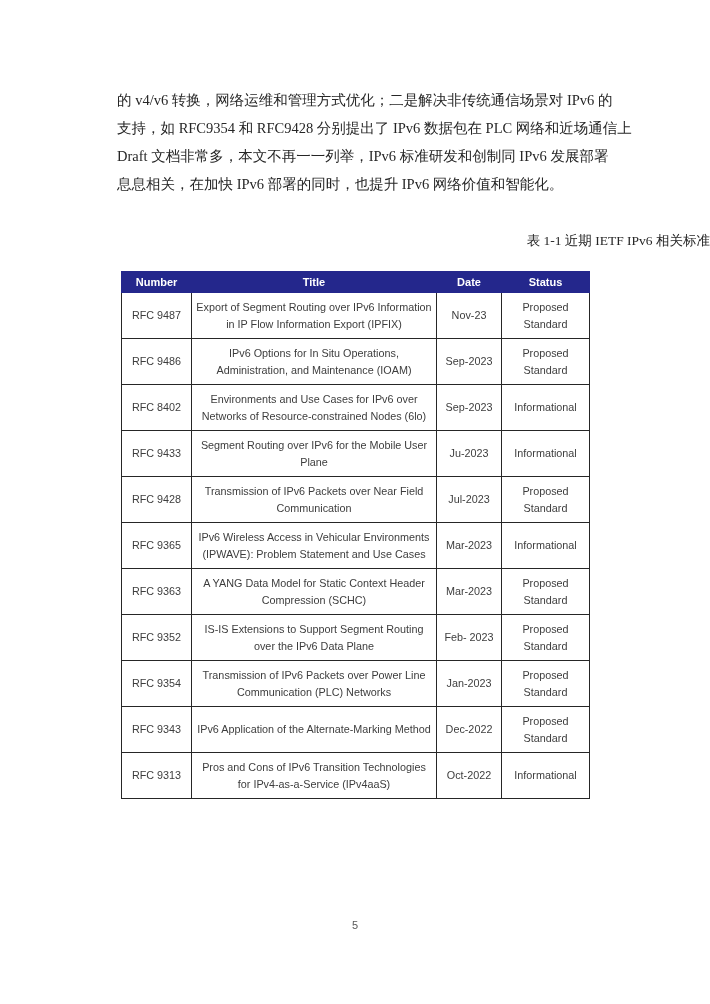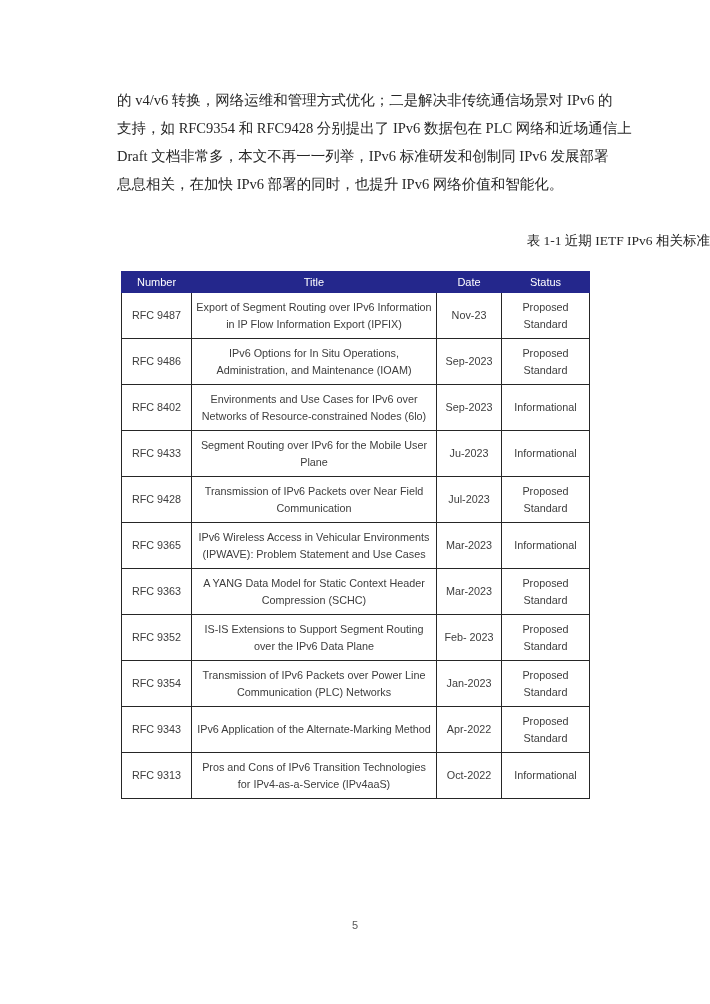--- a/index.html
+++ b/index.html
@@ -42,21 +42,21 @@
     left: 121px;
     top: 271px;
     width: 468px;
     border-collapse: collapse;
     table-layout: fixed;
   }
   table.rfc-table th {
     background: #24278C;
     color: #ffffff;
     font-size: 11px;
-    font-weight: normal;
+    font-weight: bold;
     height: 21px;
     padding: 2px 3px;
     border: 1px solid #24278C;
     text-align: center;
   }
   table.rfc-table td {
     font-size: 10.8px;
     line-height: 16.5px;
     color: #3d3d3d;
     text-align: center;
@@ -157,21 +157,21 @@
         </tr>
         <tr>
           <td>RFC 9354</td>
           <td>Transmission of IPv6 Packets over Power Line Communication (PLC) Networks</td>
           <td>Jan-2023</td>
           <td>Proposed Standard</td>
         </tr>
         <tr>
           <td>RFC 9343</td>
           <td>IPv6 Application of the Alternate-Marking Method</td>
-          <td>Apr-2022</td>
+          <td>Dec-2022</td>
           <td>Proposed Standard</td>
         </tr>
         <tr>
           <td>RFC 9313</td>
           <td>Pros and Cons of IPv6 Transition Technologies for IPv4-as-a-Service (IPv4aaS)</td>
           <td>Oct-2022</td>
           <td>Informational</td>
         </tr>
       </tbody>
   </table>

